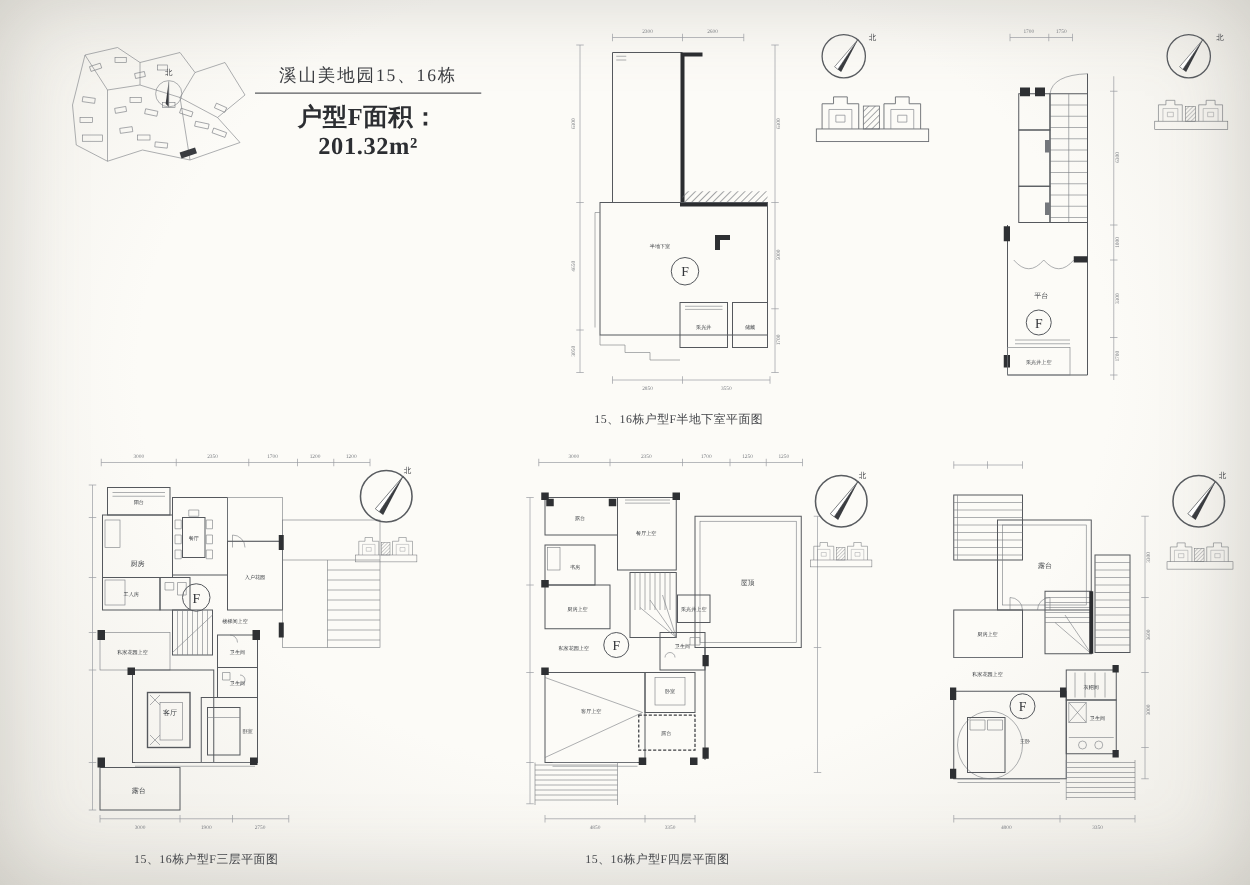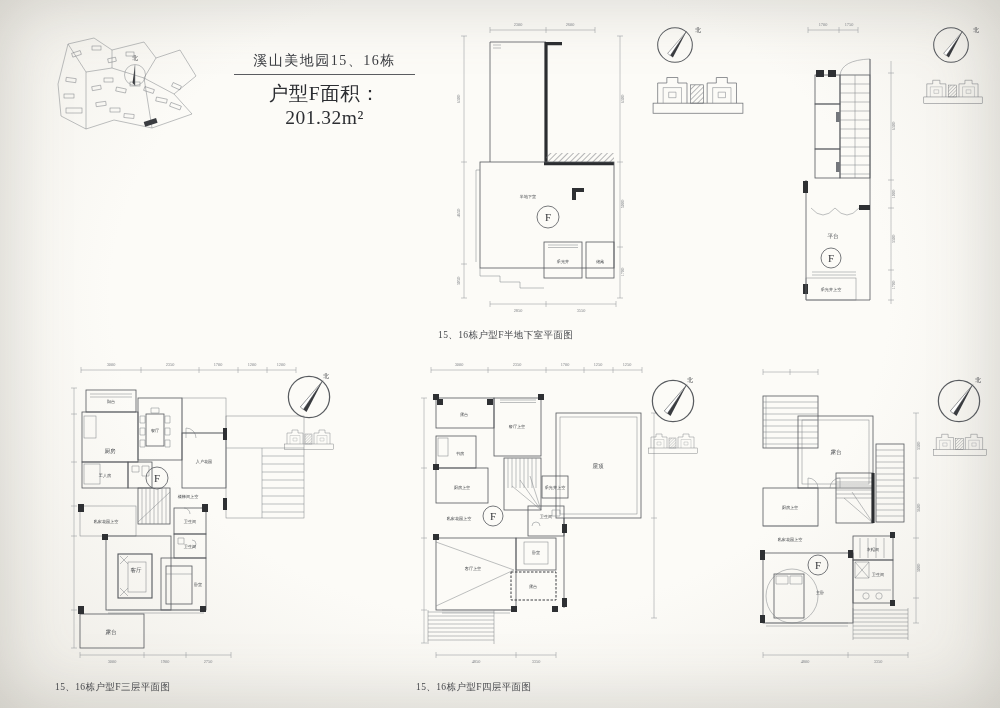--- a/index.html
+++ b/index.html
@@ -1,24 +1,24 @@
 <!DOCTYPE html>
 <html><head>
 <meta charset="utf-8">
 <style>
   html,body{margin:0;padding:0;background:#dddcd7;}
   .page{position:relative;width:1000px;height:708px;overflow:hidden;
         background:radial-gradient(ellipse at 50% 42%, #fcfbf7 55%, #eceae4 100%);
         box-shadow:inset 0 0 70px rgba(115,112,102,.28);
         font-family:"Liberation Serif", serif;}
   .abs{position:absolute;}
-  .caption{font-size:9.5px;color:#45474b;text-align:left;letter-spacing:.4px;white-space:nowrap;font-family:Liberation Serif, serif;}
+  .caption{font-size:9.5px;color:#45474b;text-align:center;letter-spacing:.4px;white-space:nowrap;font-family:Liberation Serif, serif;}
   .title1{font-size:14px;color:#3a3c40;text-align:center;letter-spacing:1.5px;}
   .rule{border:0;border-top:1.3px solid #5a5c60;margin:4px 2px 5px 2px;}
-  .title2{font-size:19.5px;color:#2c2e32;text-align:center;letter-spacing:.5px;font-weight:400;}
+  .title2{font-size:19.5px;color:#2c2e32;text-align:center;letter-spacing:.5px;font-weight:700;}
   svg{overflow:visible;}
   svg .t{fill:none;stroke:#55585d;stroke-width:.8;}
   svg .t1{fill:none;stroke:#55585d;stroke-width:1.1;}
   svg .t2{fill:none;stroke:#7d8085;stroke-width:.5;}
   svg .w{fill:none;stroke:#2b2d30;stroke-width:3.2;}
   svg .wf{fill:#2e3033;stroke:none;}
   svg .d{fill:none;stroke:#989ba0;stroke-width:.55;}
   svg .dash{fill:none;stroke:#3c3e42;stroke-width:1.5;stroke-dasharray:4 2;}
   svg text{font-family:"Liberation Serif",serif;fill:#45474b;}
   svg .dim{font-size:4.3px;fill:#7c7f84;}
@@ -83,21 +83,21 @@
   </g>
   <g>
     <text class="north" x="83" y="32" text-anchor="middle">北</text>
     <circle class="t2" cx="83" cy="47" r="10.5"></circle>
     <path d="M83,37 L80.5,55 L83,57.5 Z" fill="#3a3c40"></path>
     <path class="t2" d="M83,37 V57.5"></path>
   </g>
 </svg>
 
 
-<div class="abs" style="left:232px;top:52px;width:185px">
+<div class="abs" style="left:202px;top:52px;width:185px">
   <div class="title1">溪山美地园15、16栋</div>
   <hr class="rule">
   <div class="title2">户型F面积：201.32m²</div>
 </div>
 
 
 <svg class="abs" style="left:448px;top:12px" width="205" height="310" viewBox="0 0 205 310">
   <g>
     <path class="d" d="M42,18 H147 M42,15 V21 M98,15 V21 M147,15 V21"></path>
     <text class="dim" x="70" y="14" text-anchor="middle">2300</text>

